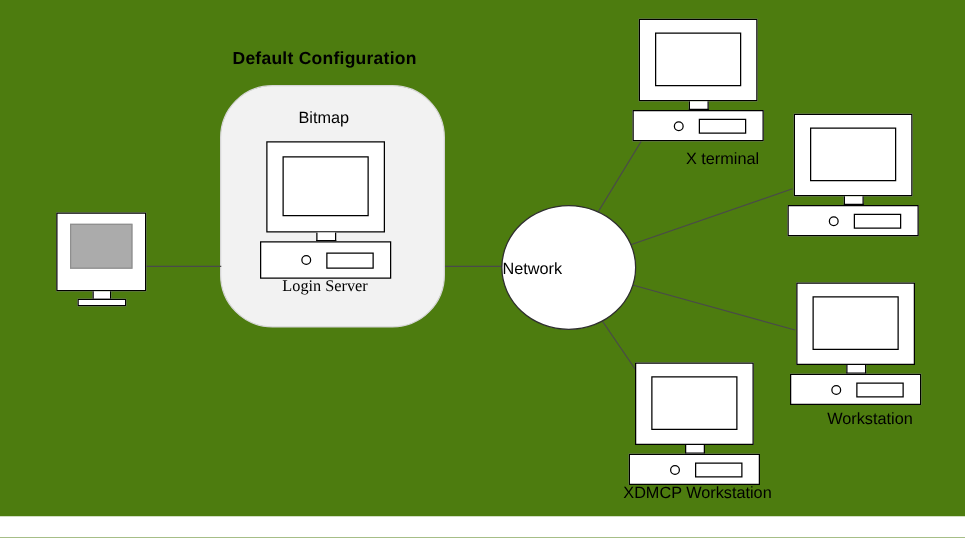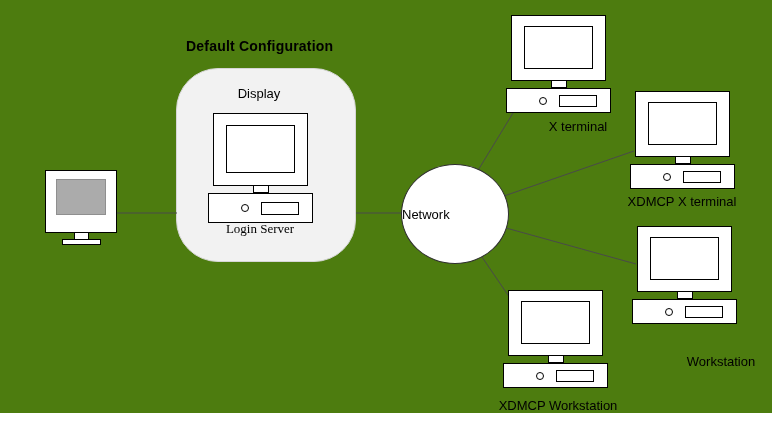--- a/index.html
+++ b/index.html
@@ -59,21 +59,21 @@
 
   <div class="title">Default Configuration</div>
 
   <div class="node chardisplay" style="left:45px;top:170px;">
     <div class="monitor"></div>
     <div class="screen gray"></div>
     <div class="stand"></div>
     <div class="base"></div>
   </div>
 
-  <div class="label" style="left:259px;top:86px;">Display</div>
+  <div class="label" style="left:259px;top:86px;">Bitmap</div>
   <div class="node pc pc-lg" style="left:208px;top:113px;">
     <div class="monitor"></div>
     <div class="screen"></div>
     <div class="stand"></div>
     <div class="sysunit">
       <div class="led"></div>
       <div class="slot"></div>
     </div>
   </div>
   <div class="label" style="left:260px;top:221px;font-family:Liberation Serif, serif;">Login Server</div>
@@ -95,37 +95,36 @@
 
   <div class="node pc" style="left:630px;top:91px;">
     <div class="monitor"></div>
     <div class="screen"></div>
     <div class="stand"></div>
     <div class="sysunit">
       <div class="led"></div>
       <div class="slot"></div>
     </div>
   </div>
-  <div class="label" style="left:682px;top:194px;">XDMCP X terminal</div>
 
   <div class="node pc" style="left:632px;top:226px;">
     <div class="monitor"></div>
     <div class="screen"></div>
     <div class="stand"></div>
     <div class="sysunit">
       <div class="led"></div>
       <div class="slot"></div>
     </div>
   </div>
-  <div class="label" style="left:721px;top:327px;margin-top:27px;">Workstation</div>
+  <div class="label" style="left:696px;top:327px;">Workstation</div>
 
   <div class="node pc" style="left:503px;top:290px;">
     <div class="monitor"></div>
     <div class="screen"></div>
     <div class="stand"></div>
     <div class="sysunit">
       <div class="led"></div>
       <div class="slot"></div>
     </div>
   </div>
-  <div class="label" style="left:558px;top:398px;text-align:right;">XDMCP Workstation</div>
+  <div class="label" style="left:558px;top:386px;text-align:right;">XDMCP Workstation</div>
 
 </div>
 
 </body></html>

